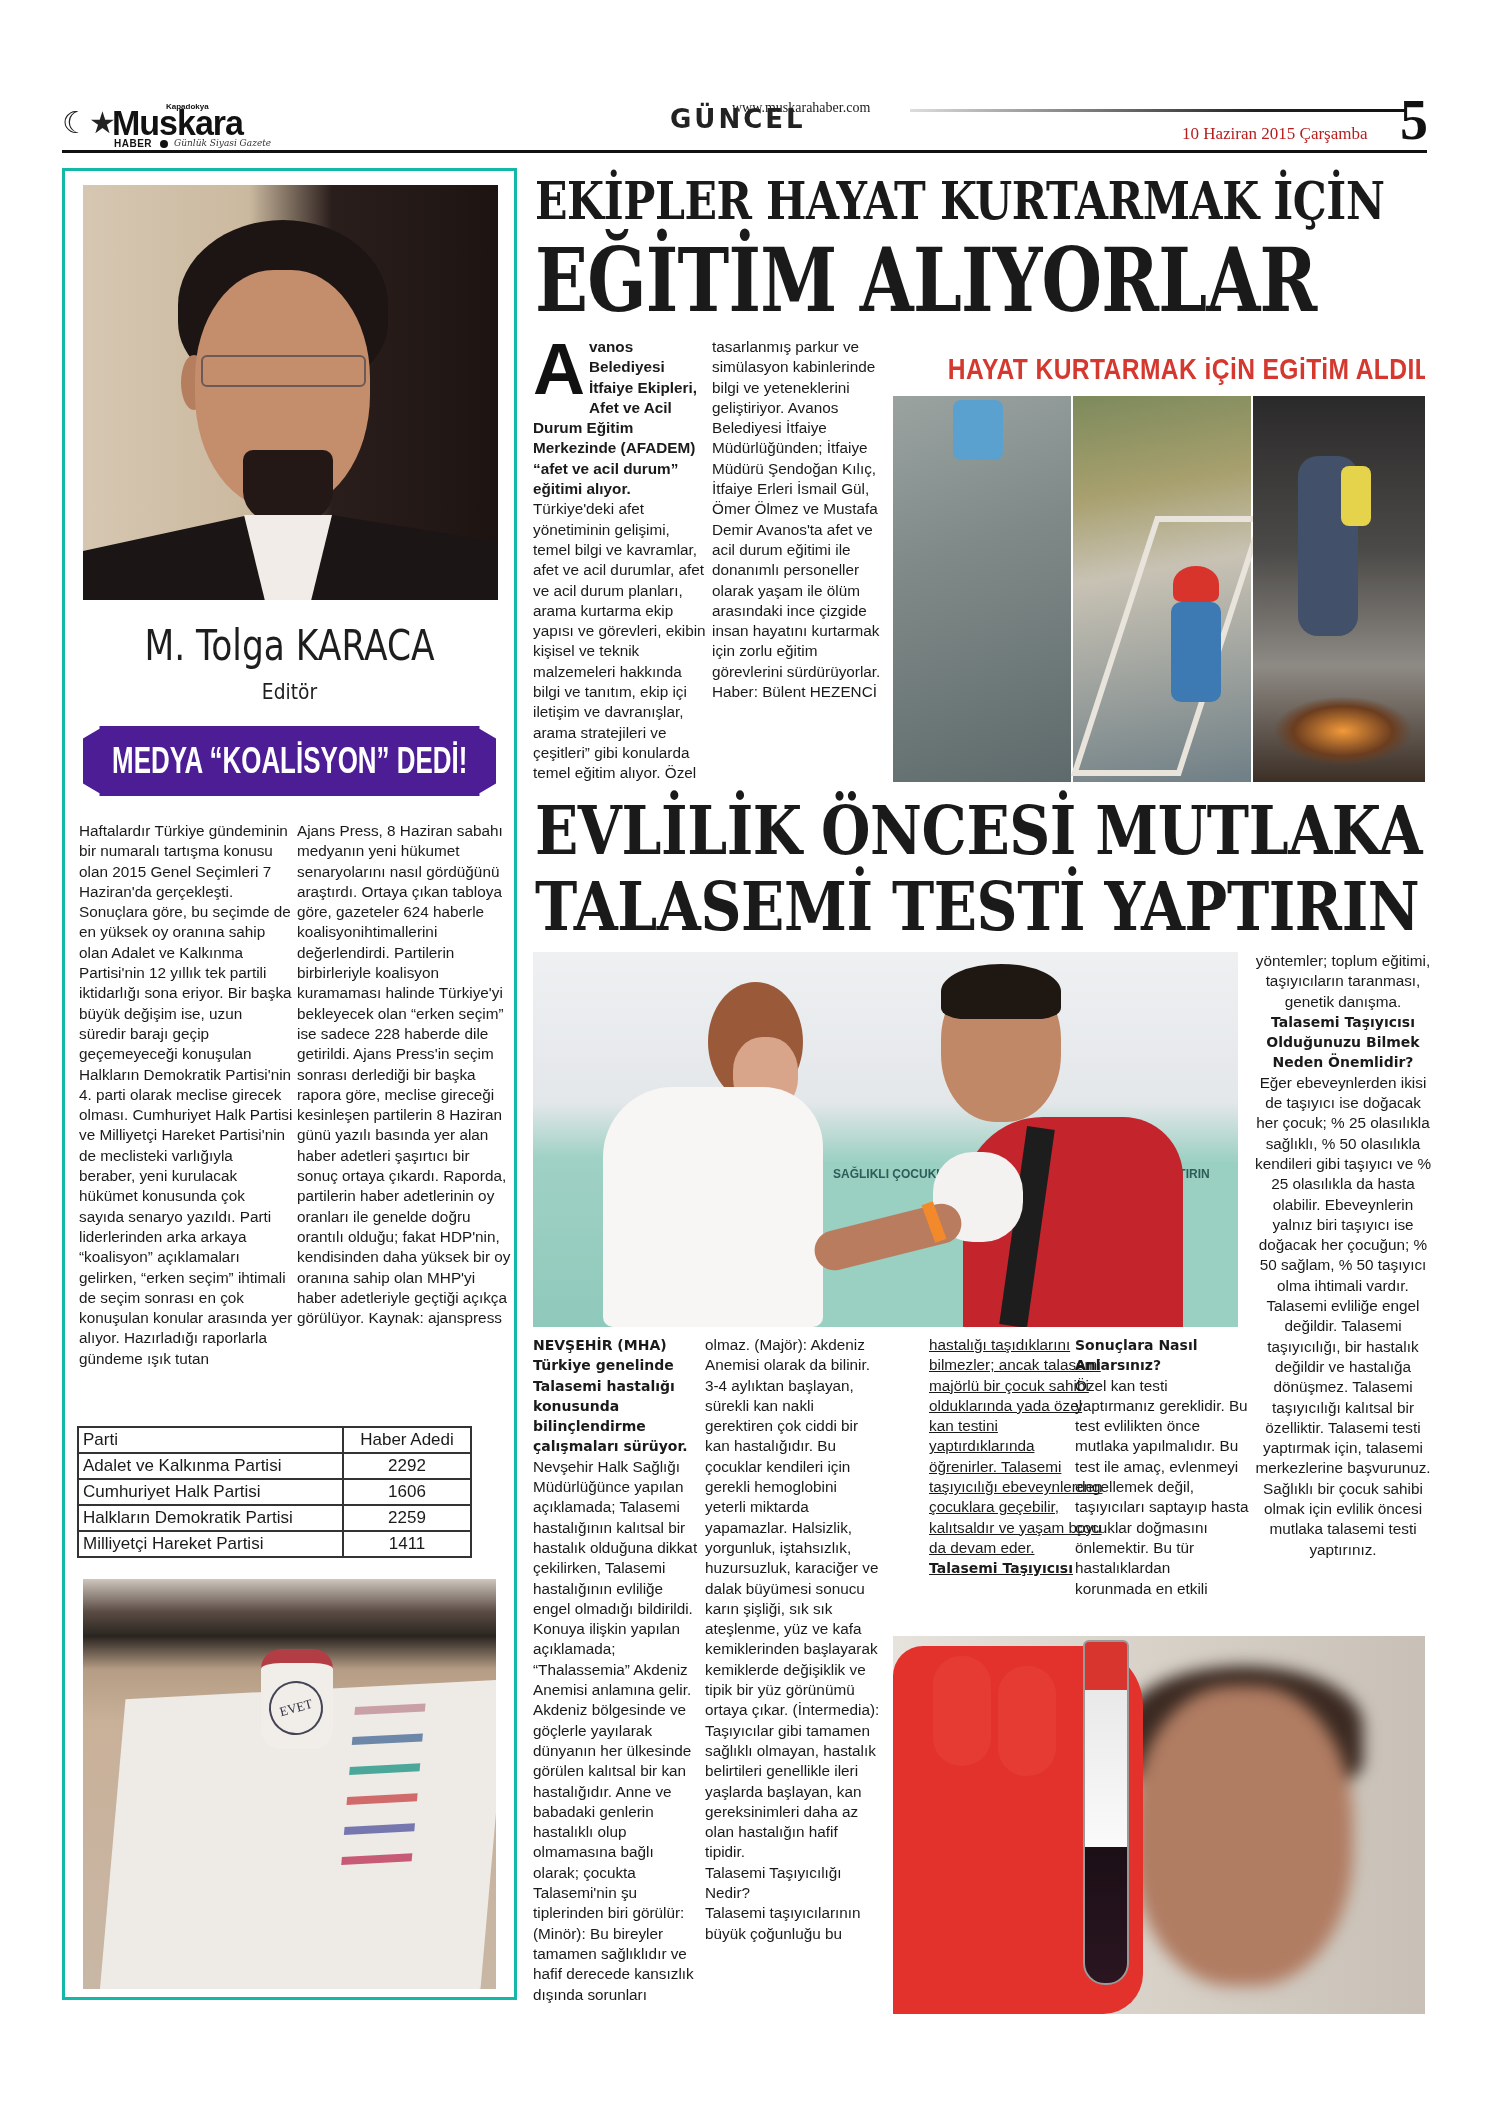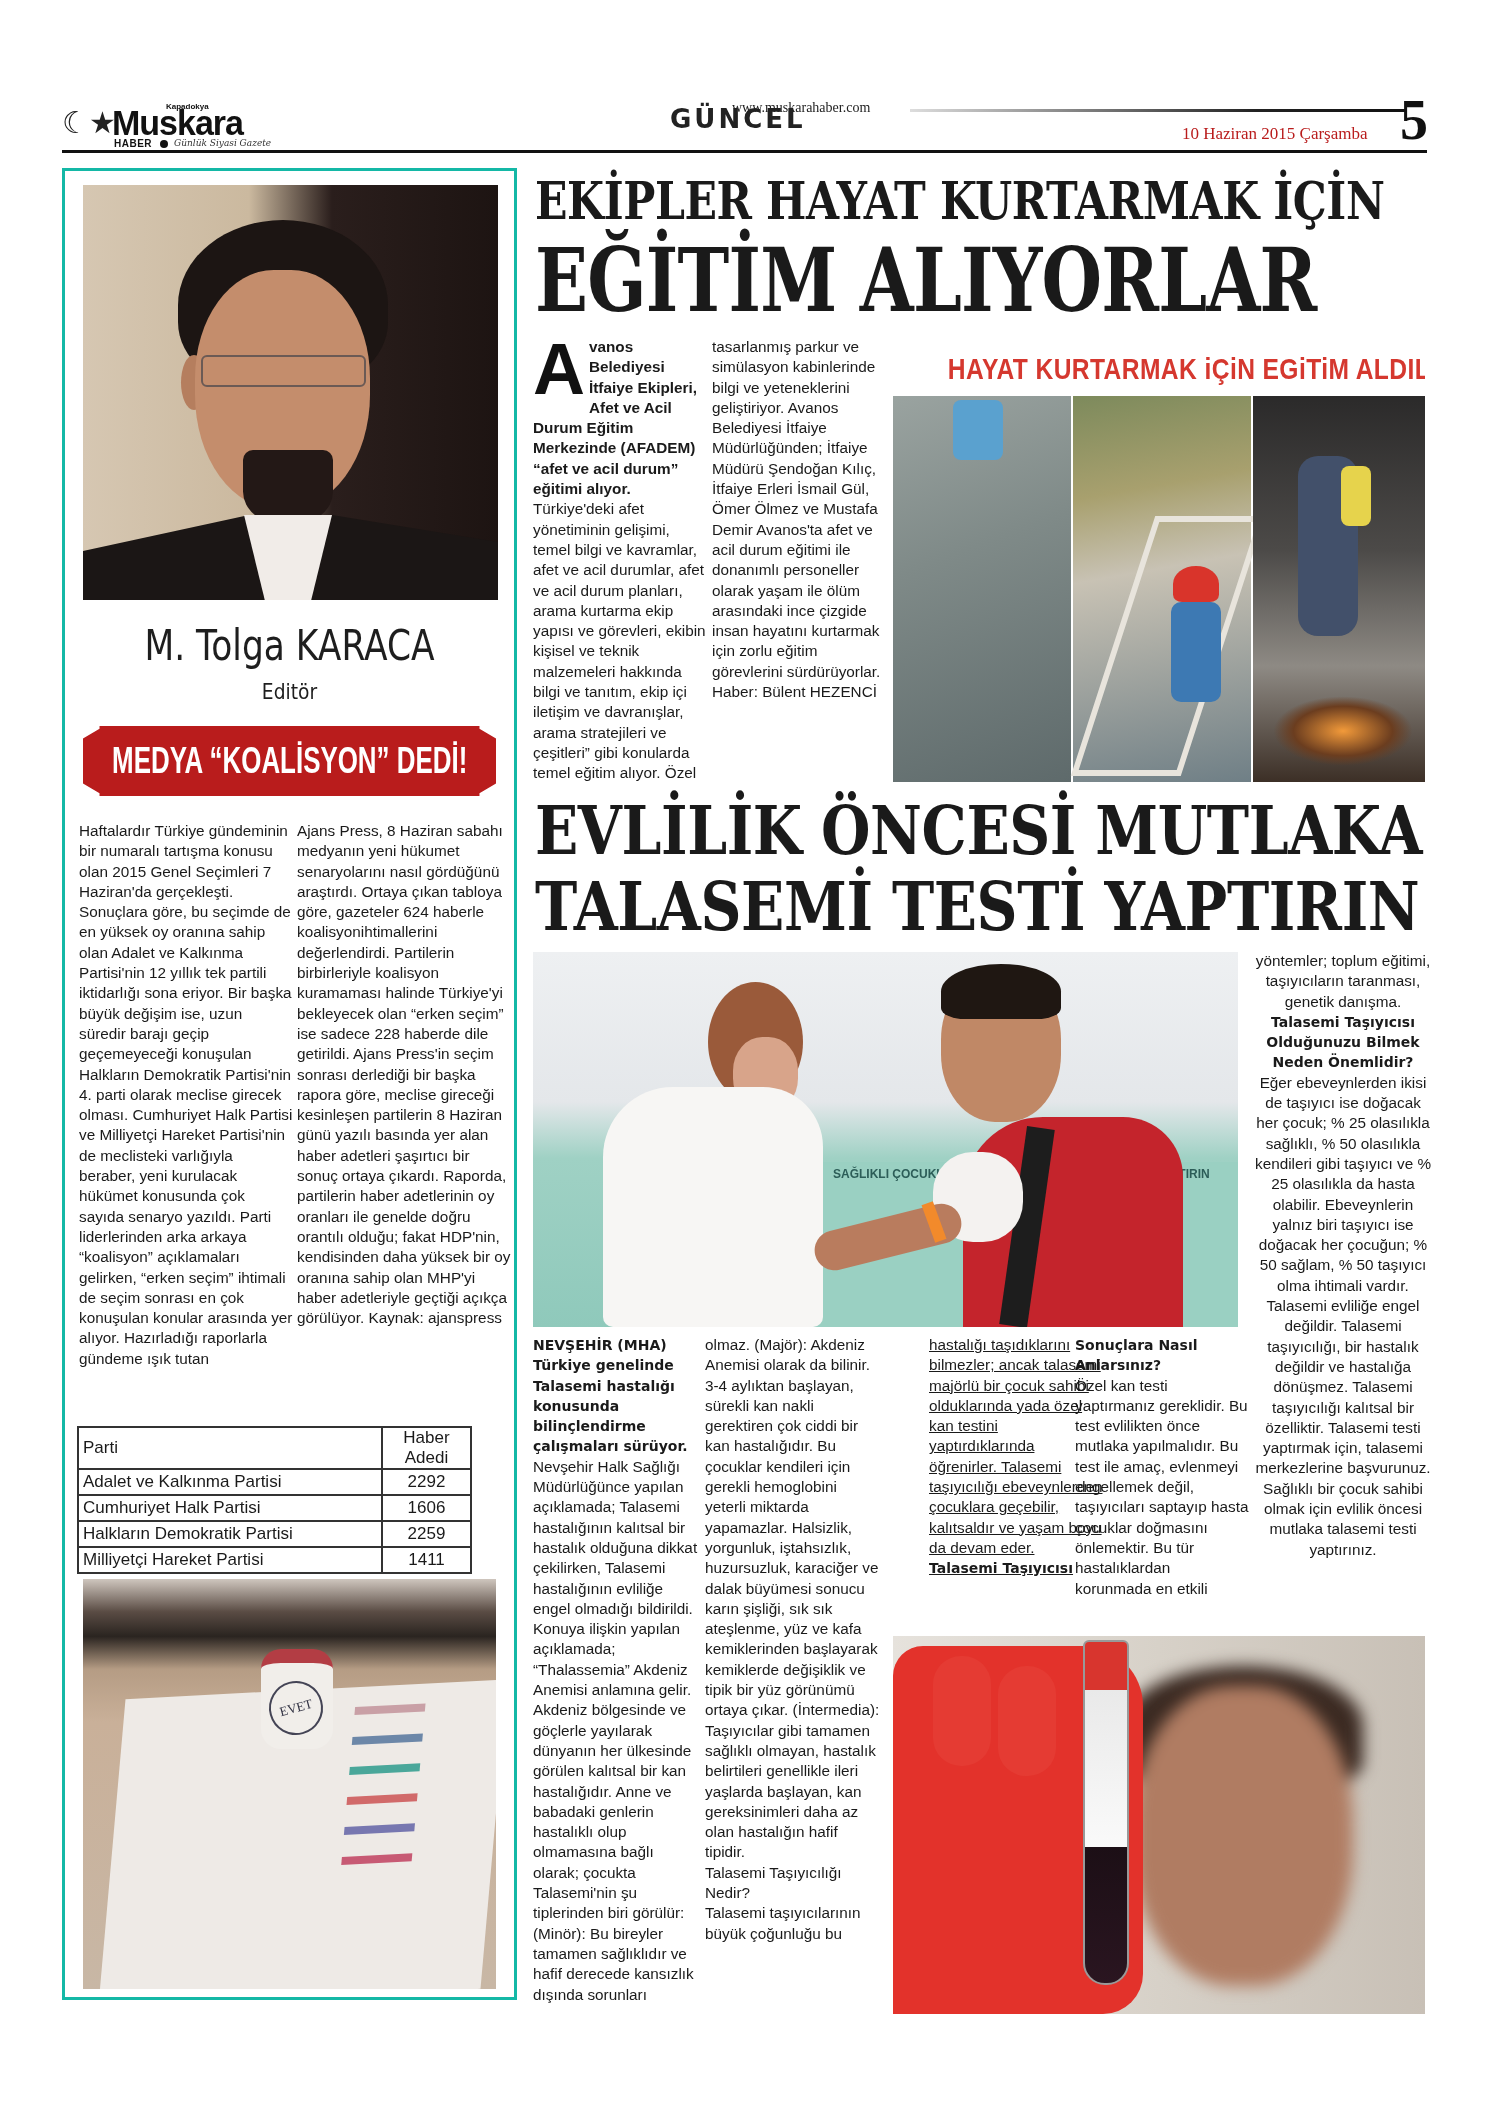--- a/index.html
+++ b/index.html
@@ -30,32 +30,32 @@
   .author-photo .hair { position: absolute; left: 95px; top: 35px; width: 210px; height: 170px; border-radius: 50% 50% 40% 40%; background: #1c1513; }
   .author-photo .face { position: absolute; left: 112px; top: 85px; width: 175px; height: 240px; border-radius: 45% 45% 48% 48%; background: #c48d6c; }
   .author-photo .ear { position: absolute; left: 98px; top: 170px; width: 26px; height: 55px; border-radius: 50%; background: #b57e5e; }
   .author-photo .glasses { position: absolute; left: 118px; top: 170px; width: 165px; height: 32px; border: 2px solid #6b5a55; border-radius: 6px; }
   .author-photo .beard { position: absolute; left: 160px; top: 265px; width: 90px; height: 75px; border-radius: 10px 10px 45% 45%; background: #231816; }
   .author-photo .suit { position: absolute; left: 0; top: 330px; width: 415px; height: 90px; background: #1b1615; clip-path: polygon(0 40%, 40% 0, 60% 0, 100% 30%, 100% 100%, 0 100%); }
   .author-photo .shirt { position: absolute; left: 150px; top: 330px; width: 110px; height: 90px; background: #f1ece8; clip-path: polygon(10% 0, 90% 0, 70% 100%, 30% 100%); }
 
   .author-name { position: absolute; left: 0; top: 450px; width: 449px; text-align: center; font-family: "DejaVu Sans", sans-serif; font-size: 42px; font-weight: 500; color: #1e1e1e; transform: scaleX(0.82); letter-spacing: 0; }
   .author-role { position: absolute; left: 0; top: 508px; width: 449px; text-align: center; font-family: "DejaVu Sans", sans-serif; font-size: 22px; color: #1e1e1e; transform: scaleX(0.85); }
-  .column-banner { position: absolute; left: 18px; top: 555px; width: 413px; height: 70px; background: #b91c1c; color: #fff;
+  .column-banner { position: absolute; left: 18px; top: 555px; width: 413px; height: 70px; background: #4c1d95; color: #fff;
     clip-path: polygon(4% 0, 96% 0, 96% 4%, 100% 18%, 100% 82%, 96% 96%, 96% 100%, 4% 100%, 4% 96%, 0 82%, 0 18%, 4% 4%); display: flex; align-items: center; justify-content: center; }
   .column-banner span { font-family: "Liberation Sans", sans-serif; font-weight: bold; font-size: 36px; letter-spacing: 0; transform: scaleX(0.72); white-space: nowrap; display: inline-block; }
 
   .col-text { position: absolute; font-family: "Liberation Sans", sans-serif; font-size: 15.3px; line-height: 20.3px; color: #1a1a1a; }
   .opinion-col1 { left: 14px; top: 650px; width: 214px; }
   .opinion-col2 { left: 232px; top: 650px; width: 214px; }
 
   .stats-table { position: absolute; left: 12px; top: 1255px; width: 395px; border-collapse: collapse; font-family: "Liberation Sans", sans-serif; font-size: 17px; }
   .stats-table td, .stats-table th { border: 2px solid #333; padding: 0 4px; height: 26px; font-weight: normal; text-align: left; }
   .stats-table th { font-size: 17px; }
-  .stats-table .num { text-align: center; width: 89px; }
+  .stats-table .num { text-align: center; width: 128px; }
 
   .ballot-photo { position: absolute; left: 18px; top: 1408px; width: 413px; height: 410px; overflow: hidden;
     background: linear-gradient(180deg, #cfc6be 0%, #5a4c44 8%, #2a2420 14%, #b59c84 22%, #c9b099 35%, #c8b7a5 100%); }
   .ballot-paper { position: absolute; left: 30px; top: 110px; width: 380px; height: 310px; background: #eeeae6; transform: skewX(-8deg) rotate(-3deg); }
   .ballot-paper .stripe { position: absolute; left: 230px; width: 70px; height: 8px; }
   .ballot-stamp { position: absolute; left: 178px; top: 70px; width: 72px; height: 100px; border-radius: 20px; background: #f1eeea; border-top: 14px solid #b33d44; }
   .ballot-stamp .seal { position: absolute; left: 8px; top: 18px; width: 54px; height: 54px; border-radius: 50%; border: 2px solid #445; display: flex; align-items: center; justify-content: center; font-family: "Liberation Serif", serif; font-size: 13px; color: #334; transform: rotate(-15deg); }
   .ballot-caption { position: absolute; left: 0; top: 225px; width: 413px; text-align: center; font-family: "DejaVu Serif", serif; font-weight: bold; font-size: 38px; line-height: 44px; color: #6e231d; }
   .ballot-caption div { transform: scaleX(0.72); }
 

